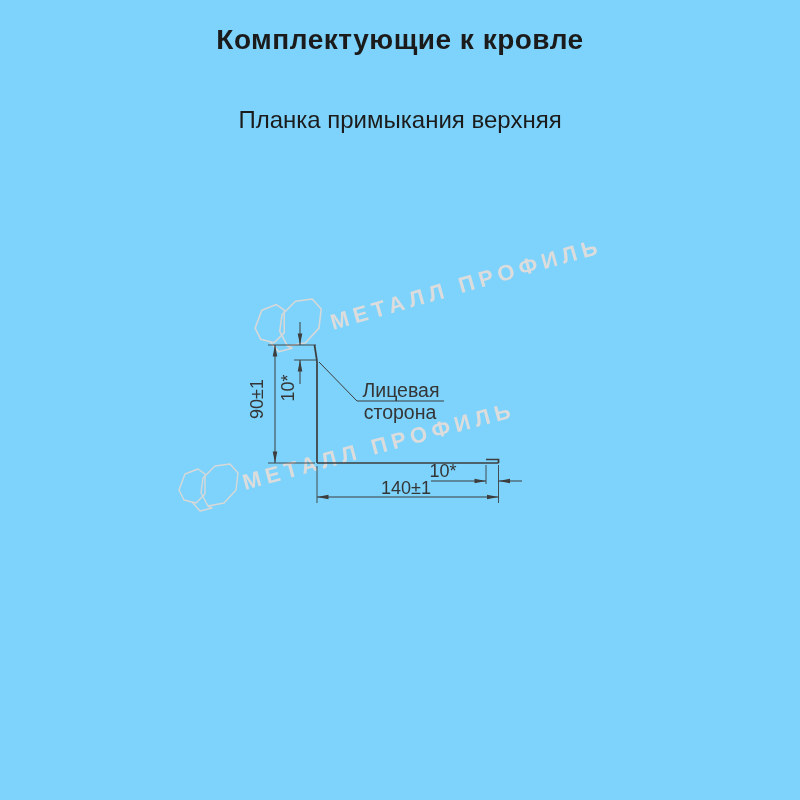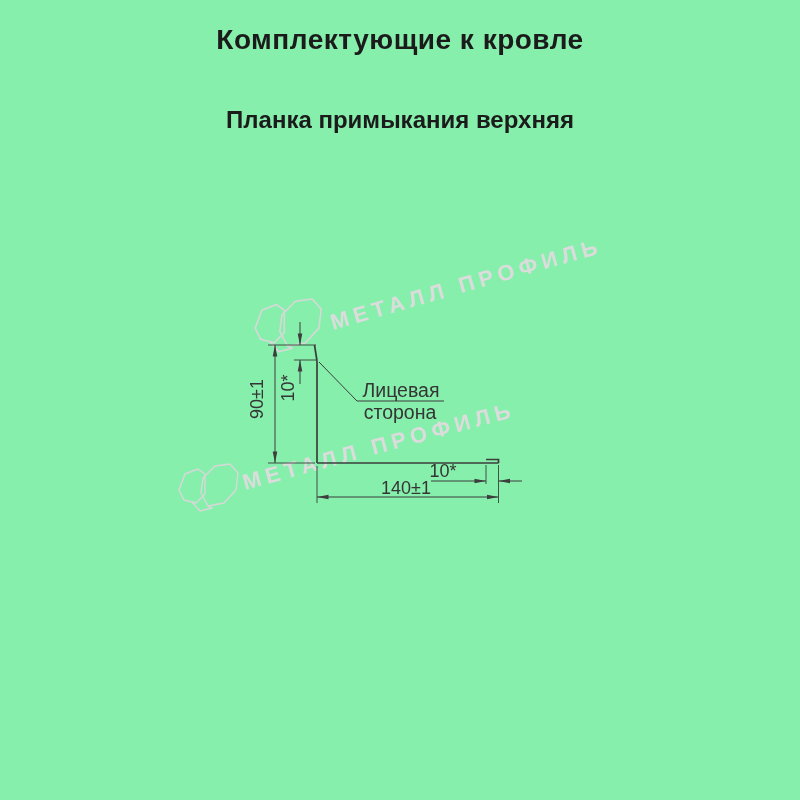--- a/index.html
+++ b/index.html
@@ -1,27 +1,27 @@
 <!DOCTYPE html>
 <html><head>
 <meta charset="utf-8">
 <style>
   html,body{margin:0;padding:0;background:#fff;}
   .page{
-    position:relative;width:800px;height:800px;background:#86efac;
+    position:relative;width:800px;height:800px;background:#7dd3fc;
     font-family:"Liberation Sans", sans-serif;overflow:hidden;
   }
   .page-title{
     position:absolute;top:24px;left:0;width:800px;margin:0;
     text-align:center;font-size:28px;font-weight:bold;color:#1b1b1b;
     letter-spacing:0.5px;
   }
   .product-title{
     position:absolute;top:104px;left:0;width:800px;
-    text-align:center;font-size:24px;font-weight:bold;color:#1b1b1b;
+    text-align:center;font-size:24px;font-weight:normal;color:#1b1b1b;
     line-height:31px;
   }
   .drawing{position:absolute;left:0;top:0;width:800px;height:800px;}
   .footer-notes{
     position:absolute;left:13px;top:747px;width:700px;
     font-size:17px;line-height:21px;color:#4a4a4a;
   }
   
   .wm-text{font-family:"Liberation Sans",sans-serif;font-weight:bold;
            font-size:22px;letter-spacing:5px;fill:#dcdcdc;}

